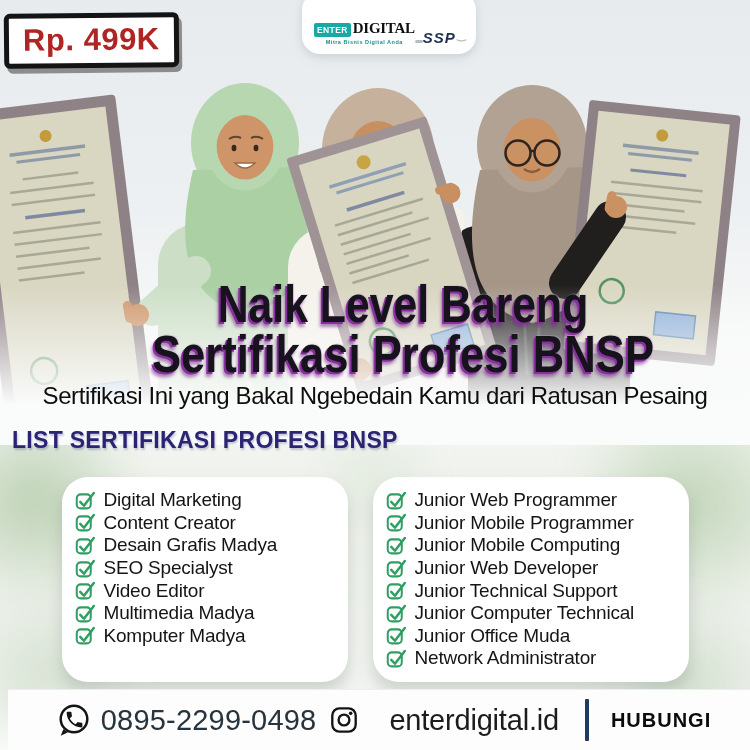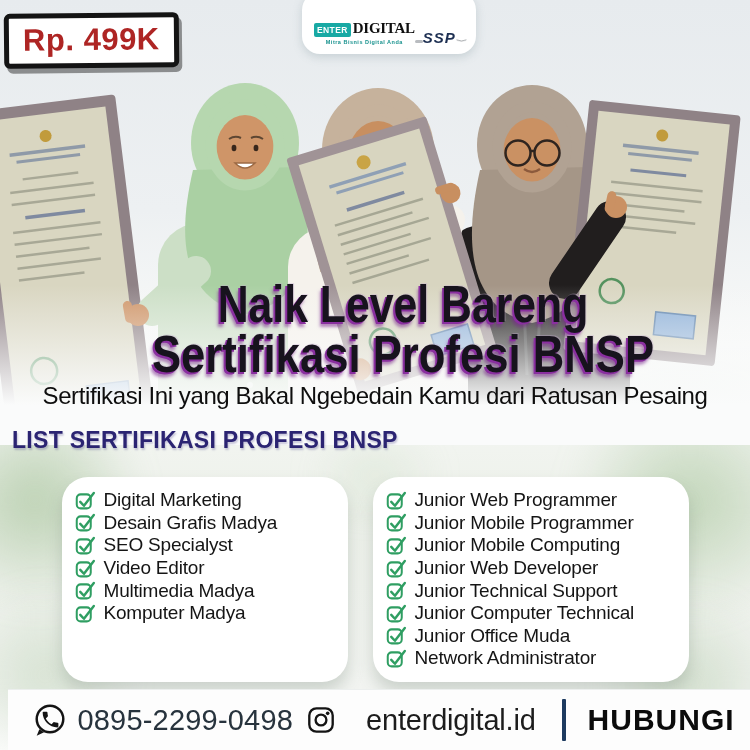--- a/index.html
+++ b/index.html
@@ -52,21 +52,21 @@
   .row{display:flex;align-items:center;gap:8px;height:22.6px;white-space:nowrap;}
   .row .label{font-size:19px;font-weight:500;color:#151515;letter-spacing:-.2px;}
   .check{width:21px;height:21px;flex:0 0 auto;}
 
   .footer{position:absolute;left:8px;bottom:0;width:100%;height:60px;z-index:6;background:#fdfdfd;
     border-top:1px solid #ecefee;display:flex;align-items:center;justify-content:center;}
   .f-icon{width:38px;height:38px;flex:0 0 auto;}
   .f-phone{font-size:29px;font-weight:500;color:#27333d;margin:0 10px 0 8px;letter-spacing:.2px;}
   .f-handle{font-size:29px;font-weight:400;color:#1c1c1c;margin-left:27px;letter-spacing:-.2px;}
   .f-divider{width:4px;height:42px;background:#1d3a5f;margin:0 22px 0 26px;border-radius:1px;}
-  .f-cta{font-size:30px;font-weight:800;color:#0b0b0b;letter-spacing:1px;}
+  .f-cta{font-size:20px;font-weight:800;color:#0b0b0b;letter-spacing:1px;}
 </style>
 </head>
 <body>
 
 <div class="poster">
 
   <div class="blob b1"></div>
   <div class="blob b2"></div>
   <div class="blob b3"></div>
   <div class="blob b4"></div>
@@ -233,20 +233,27 @@
             <rect x="2" y="5" width="16" height="16" rx="4.5" fill="#fff" stroke="#2f9e62" stroke-width="2.3"></rect>
             <path d="M6 13.5l4.2 4.5L21.5 3.5" fill="none" stroke="#2f9e62" stroke-width="2.8" stroke-linecap="round" stroke-linejoin="round"></path>
           </svg>
           <span class="label">Digital Marketing</span>
         </div>
       <div class="row">
           <svg class="check" viewBox="0 0 24 24">
             <rect x="2" y="5" width="16" height="16" rx="4.5" fill="#fff" stroke="#2f9e62" stroke-width="2.3"></rect>
             <path d="M6 13.5l4.2 4.5L21.5 3.5" fill="none" stroke="#2f9e62" stroke-width="2.8" stroke-linecap="round" stroke-linejoin="round"></path>
           </svg>
+          <span class="label">Content Creator</span>
+        </div>
+      <div class="row">
+          <svg class="check" viewBox="0 0 24 24">
+            <rect x="2" y="5" width="16" height="16" rx="4.5" fill="#fff" stroke="#2f9e62" stroke-width="2.3"></rect>
+            <path d="M6 13.5l4.2 4.5L21.5 3.5" fill="none" stroke="#2f9e62" stroke-width="2.8" stroke-linecap="round" stroke-linejoin="round"></path>
+          </svg>
           <span class="label">Desain Grafis Madya</span>
         </div>
       <div class="row">
           <svg class="check" viewBox="0 0 24 24">
             <rect x="2" y="5" width="16" height="16" rx="4.5" fill="#fff" stroke="#2f9e62" stroke-width="2.3"></rect>
             <path d="M6 13.5l4.2 4.5L21.5 3.5" fill="none" stroke="#2f9e62" stroke-width="2.8" stroke-linecap="round" stroke-linejoin="round"></path>
           </svg>
           <span class="label">SEO Specialyst</span>
         </div>
       <div class="row">

